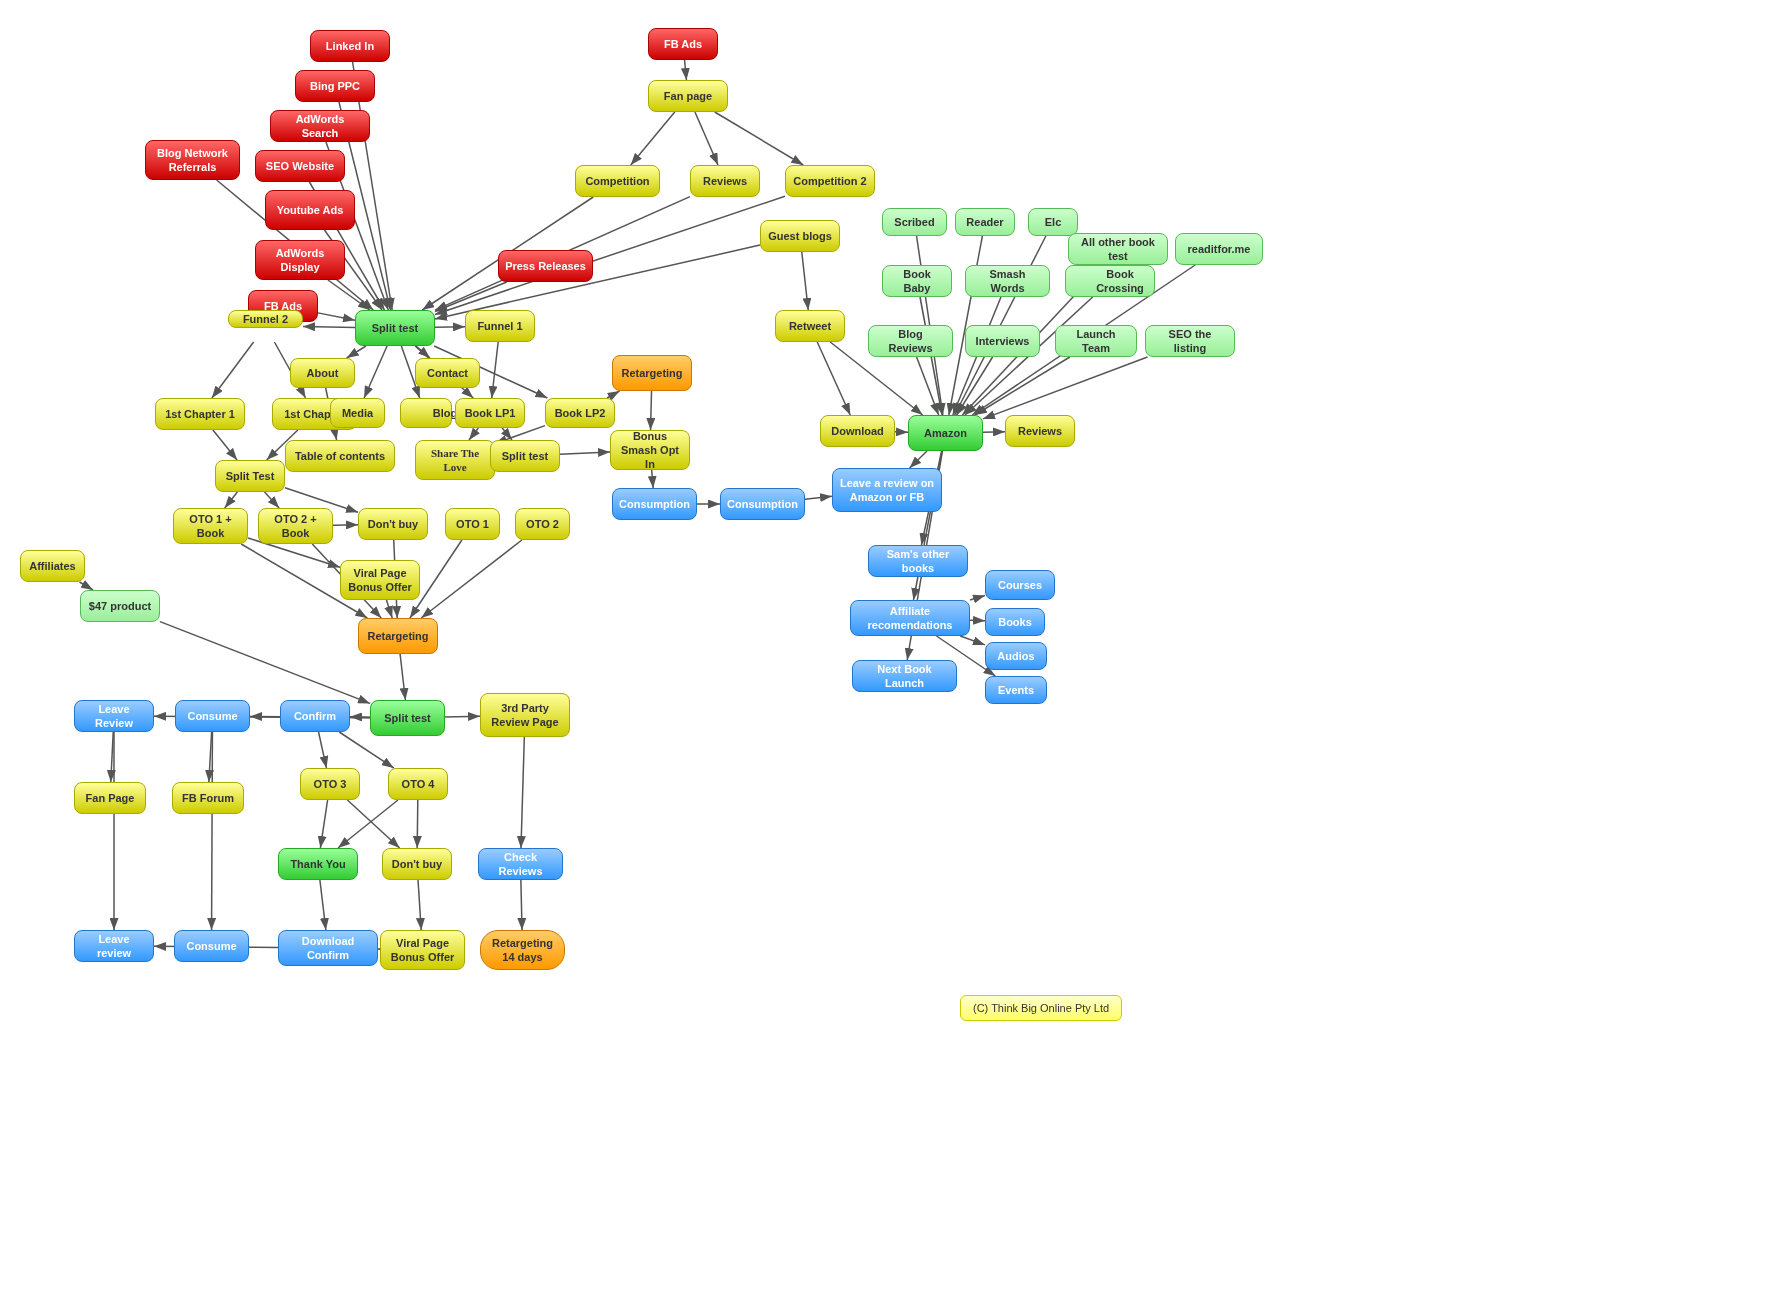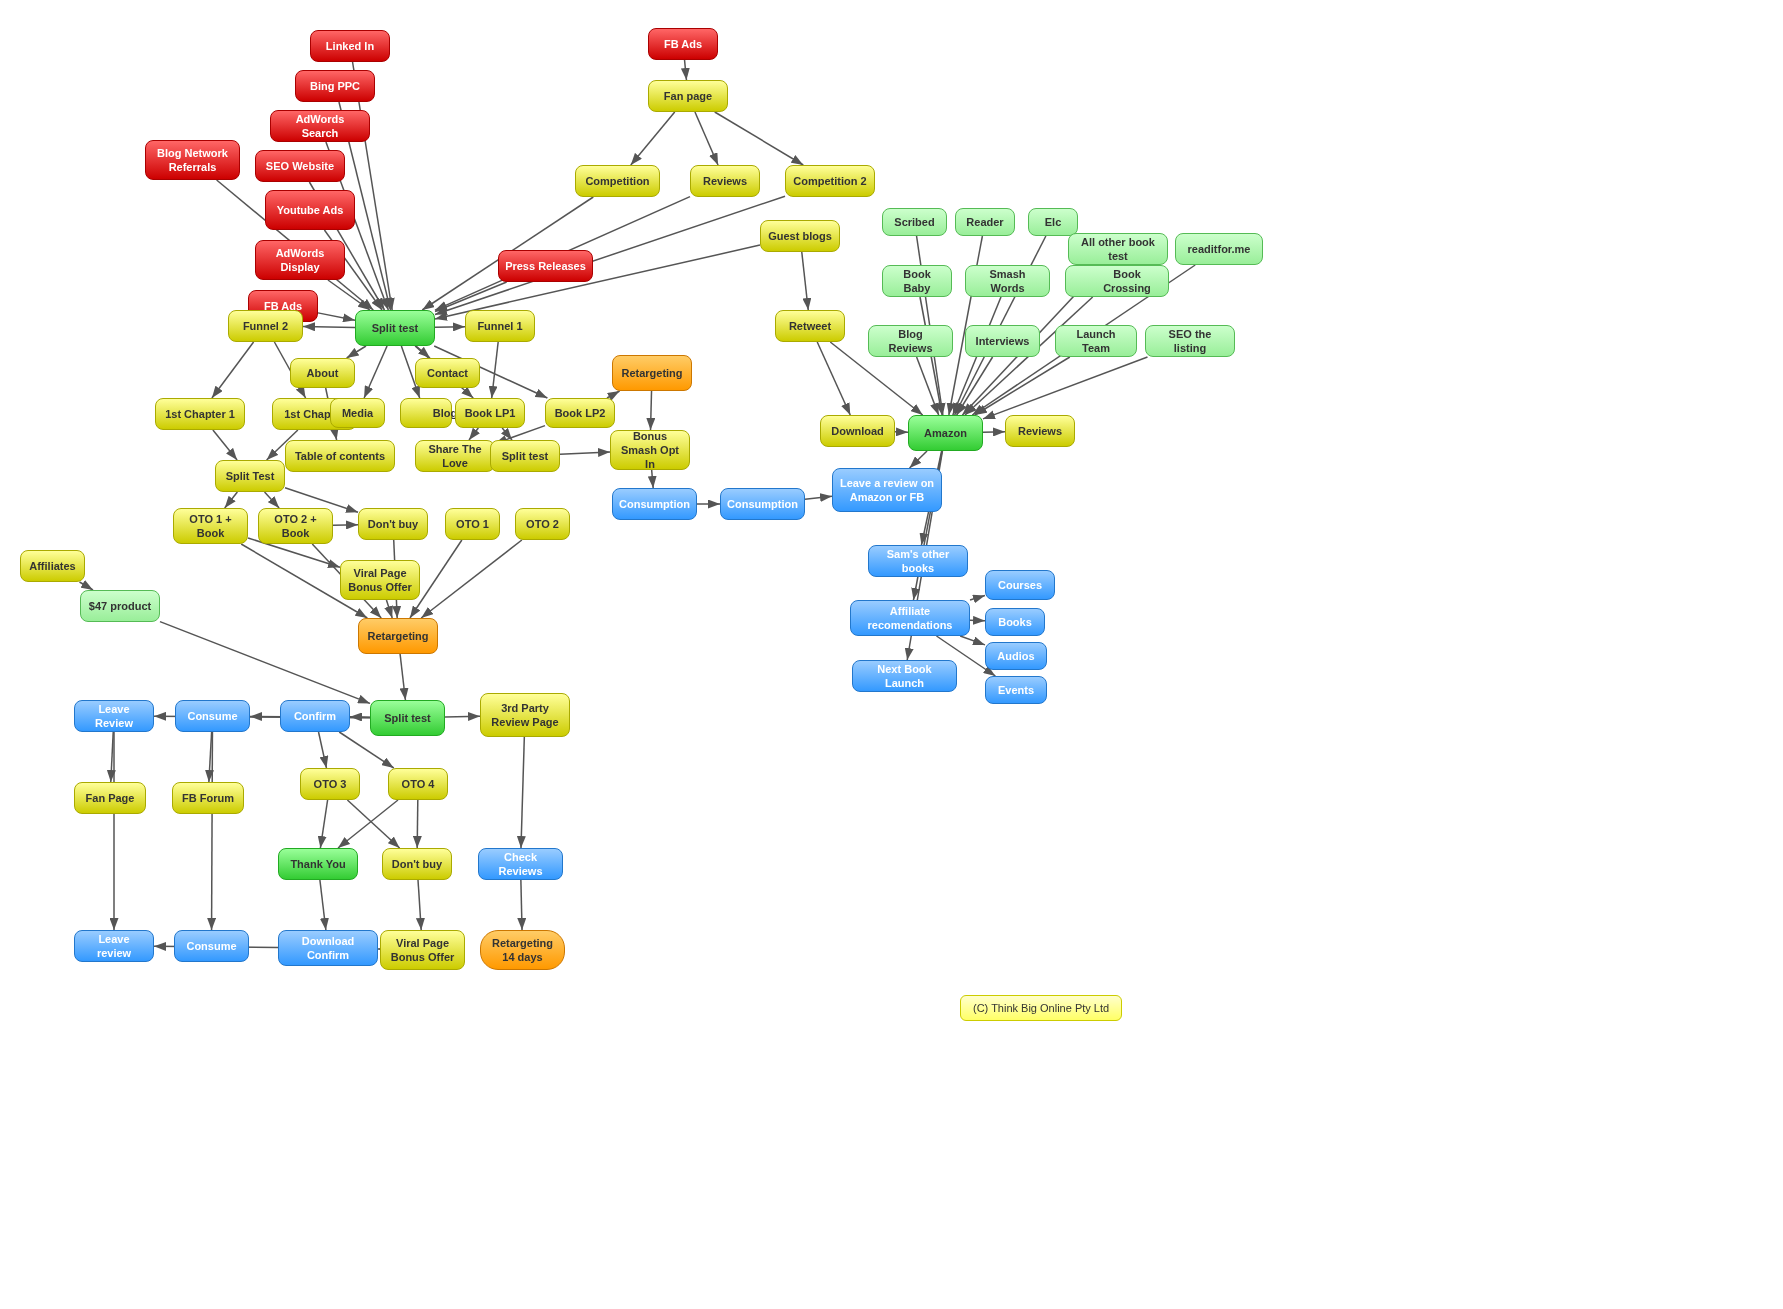--- a/index.html
+++ b/index.html
@@ -148,33 +148,33 @@
     <div class="node red" style="left: 255px; top: 240px; width: 90px; height: 40px;">AdWords Display</div>
     <div class="node red" style="left: 248px; top: 290px; width: 70px; height: 32px;">FB Ads</div>
     <div class="node red" style="left: 648px; top: 28px; width: 70px; height: 32px;">FB Ads</div>
     <div class="node yellow" style="left: 648px; top: 80px; width: 80px; height: 32px;">Fan page</div>
     <div class="node yellow" style="left: 575px; top: 165px; width: 85px; height: 32px;">Competition</div>
     <div class="node yellow" style="left: 690px; top: 165px; width: 70px; height: 32px;">Reviews</div>
     <div class="node yellow" style="left: 785px; top: 165px; width: 90px; height: 32px;">Competition 2</div>
     <div class="node yellow" style="left: 760px; top: 220px; width: 80px; height: 32px;">Guest blogs</div>
     <div class="node red" style="left: 498px; top: 250px; width: 95px; height: 32px;">Press Releases</div>
     <div class="node green" style="left: 355px; top: 310px; width: 80px; height: 36px;">Split test</div>
-    <div class="node yellow" style="left: 228px; top: 310px; width: 75px; height: 32px;">Funnel 2</div>
+    <div class="node yellow" style="left: 228px; top: 310px; width: 75px; height: 18px;">Funnel 2</div>
     <div class="node yellow" style="left: 465px; top: 310px; width: 70px; height: 32px;">Funnel 1</div>
     <div class="node yellow" style="left: 290px; top: 358px; width: 65px; height: 30px;">About</div>
     <div class="node yellow" style="left: 415px; top: 358px; width: 65px; height: 30px;">Contact</div>
     <div class="node yellow" style="left: 155px; top: 398px; width: 90px; height: 32px;">1st Chapter 1</div>
     <div class="node yellow" style="left: 272px; top: 398px; width: 85px; height: 32px;">1st Chapter</div>
     <div class="node yellow" style="left: 330px; top: 398px; width: 55px; height: 30px;">Media</div>
     <div class="node yellow" style="left: 400px; top: 398px; width: 50px; height: 30px; padding-left: 44px;">Blog</div>
     <div class="node yellow" style="left: 455px; top: 398px; width: 70px; height: 30px;">Book LP1</div>
     <div class="node yellow" style="left: 545px; top: 398px; width: 70px; height: 30px;">Book LP2</div>
     <div class="node orange" style="left: 612px; top: 355px; width: 80px; height: 36px;">Retargeting</div>
     <div class="node yellow" style="left: 285px; top: 440px; width: 110px; height: 32px;">Table of contents</div>
-    <div class="node yellow" style="left: 415px; top: 440px; width: 80px; height: 32px;">Share The Love</div>
+    <div class="node yellow" style="left: 415px; top: 440px; width: 80px; height: 40px; font-family: Liberation Serif, serif;">Share The Love</div>
     <div class="node yellow" style="left: 490px; top: 440px; width: 70px; height: 32px;">Split test</div>
     <div class="node yellow" style="left: 610px; top: 430px; width: 80px; height: 40px;">Bonus Smash Opt In</div>
     <div class="node yellow" style="left: 215px; top: 460px; width: 70px; height: 32px;">Split Test</div>
     <div class="node yellow" style="left: 775px; top: 310px; width: 70px; height: 32px;">Retweet</div>
     <div class="node yellow" style="left: 820px; top: 415px; width: 75px; height: 32px;">Download</div>
     <div class="node green" style="left: 908px; top: 415px; width: 75px; height: 36px;">Amazon</div>
     <div class="node yellow" style="left: 1005px; top: 415px; width: 70px; height: 32px;">Reviews</div>
     <div class="node blue" style="left: 612px; top: 488px; width: 85px; height: 32px;">Consumption</div>
     <div class="node blue" style="left: 720px; top: 488px; width: 85px; height: 32px;">Consumption</div>
     <div class="node blue" style="left: 832px; top: 468px; width: 110px; height: 44px;">Leave a review on Amazon or FB</div>
@@ -211,19 +211,19 @@
     <div class="node blue" style="left: 278px; top: 930px; width: 100px; height: 36px;">Download Confirm</div>
     <div class="node yellow" style="left: 380px; top: 930px; width: 85px; height: 40px;">Viral Page Bonus Offer</div>
     <div class="node orange" style="left: 480px; top: 930px; width: 85px; height: 40px; border-radius: 18px;">Retargeting 14 days</div>
     <div class="node lgreen" style="left: 882px; top: 208px; width: 65px; height: 28px;">Scribed</div>
     <div class="node lgreen" style="left: 955px; top: 208px; width: 60px; height: 28px;">Reader</div>
     <div class="node lgreen" style="left: 1028px; top: 208px; width: 50px; height: 28px;">Elc</div>
     <div class="node lgreen" style="left: 1068px; top: 233px; width: 100px; height: 32px;">All other book test</div>
     <div class="node lgreen" style="left: 1175px; top: 233px; width: 88px; height: 32px;">readitfor.me</div>
     <div class="node lgreen" style="left: 882px; top: 265px; width: 70px; height: 32px;">Book Baby</div>
     <div class="node lgreen" style="left: 965px; top: 265px; width: 85px; height: 32px;">Smash Words</div>
-    <div class="node lgreen" style="left: 1065px; top: 265px; width: 104px; height: 32px; padding-left: 26px;">Book Crossing</div>
+    <div class="node lgreen" style="left: 1065px; top: 265px; width: 90px; height: 32px; padding-left: 26px;">Book Crossing</div>
     <div class="node lgreen" style="left: 868px; top: 325px; width: 85px; height: 32px;">Blog Reviews</div>
     <div class="node lgreen" style="left: 965px; top: 325px; width: 75px; height: 32px;">Interviews</div>
     <div class="node lgreen" style="left: 1055px; top: 325px; width: 82px; height: 32px;">Launch Team</div>
     <div class="node lgreen" style="left: 1145px; top: 325px; width: 90px; height: 32px;">SEO the listing</div>
     <div class="copyright" style="left: 960px; top: 995px;">(C) Think Big Online Pty Ltd</div>
   </div>
 
 </body></html>

